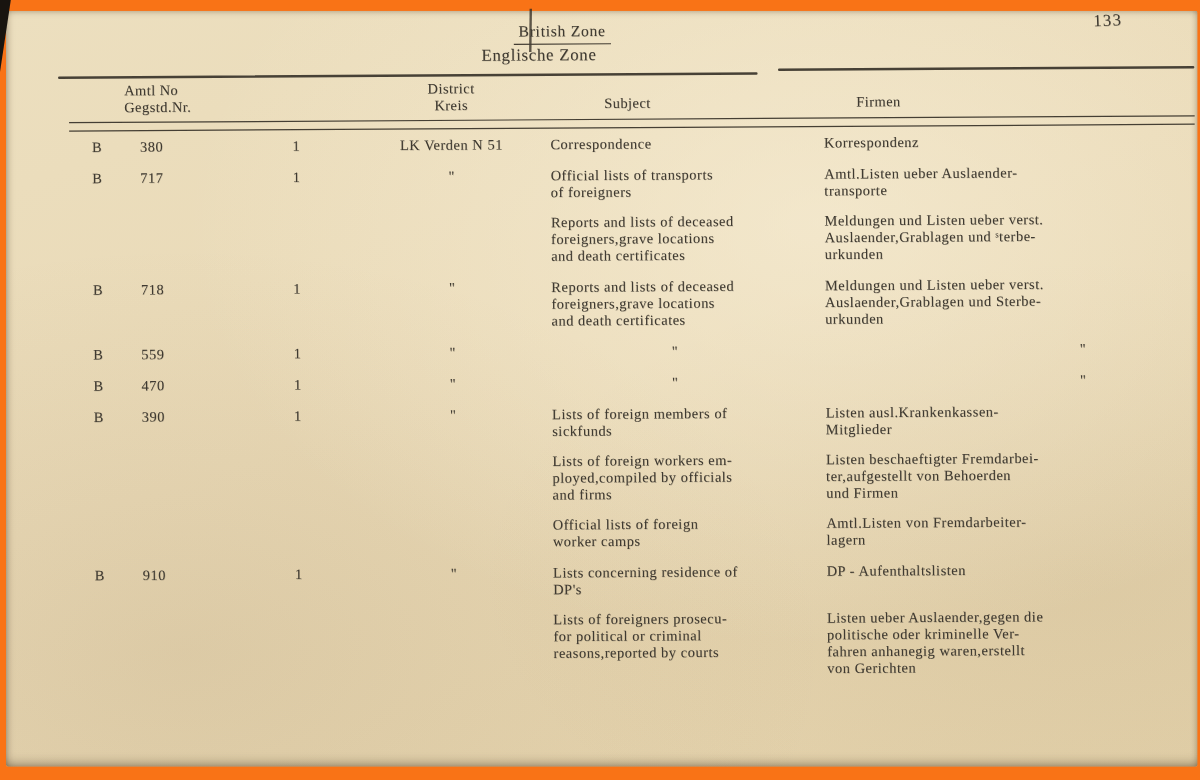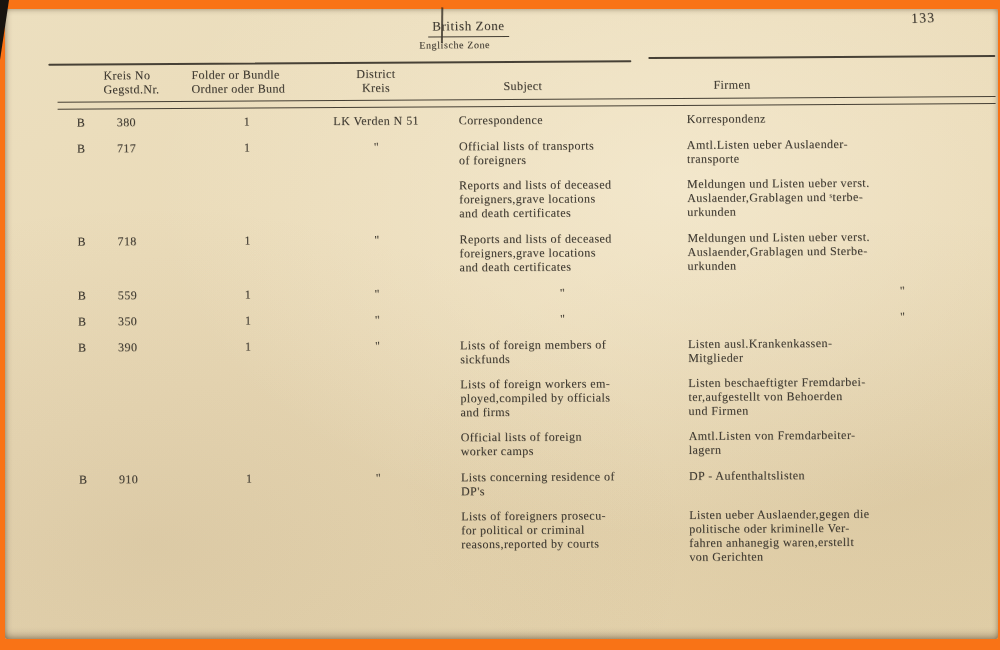--- a/index.html
+++ b/index.html
@@ -41,22 +41,22 @@
     position:absolute;left:438px;top:-2px;width:2px;height:36px;
     background:#2b251d;opacity:0.75;transform:rotate(1deg);
   }
   .title-en{
     position:absolute;left:425px;top:9px;
     font-size:13px;letter-spacing:0.6px;
     border-bottom:1.6px solid #433d33;
     padding:0 4px 2px 4px;
   }
   .title-de{
-    position:absolute;left:416px;top:30px;
-    font-size:10px;letter-spacing:0.6px;
+    position:absolute;left:398px;top:30px;
+    font-size:14px;letter-spacing:0.6px;
   }
   .page-number{
     position:absolute;left:908px;top:4px;
     font-size:14px;letter-spacing:1px;
     transform:rotate(-2deg);
   }
   .rule{position:absolute;background:#474136;height:2px;border-radius:1px;}
   .rule-top-left{left:45px;top:52px;width:583px;}
   .rule-top-right{left:645px;top:49px;width:347px;}
   .double-rule{
@@ -96,24 +96,22 @@
 
       <div class="artifact-line"></div>
 
       <div class="title-en">British Zone</div>
       <div class="title-de">Englische Zone</div>
       <div class="page-number">133</div>
 
       <div class="rule rule-top-left"></div>
       <div class="rule rule-top-right"></div>
 
-      <div class="hdr hdr-item">Kreis No
+      <div class="hdr hdr-item">Amtl No
 Gegstd.Nr.</div>
-      <div class="hdr hdr-folder">Folder or Bundle
-Ordner oder Bund</div>
       <div class="hdr hdr-district">District
 Kreis</div>
       <div class="hdr hdr-subject">Subject</div>
       <div class="hdr hdr-betreff">Firmen</div>
 
       <div class="double-rule"></div>
 
       <div class="tbody">
           <div class="row">
             <div class="c-prefix">B</div>
@@ -172,21 +170,21 @@
             <div class="c-district">"</div>
             <div class="c-entries">
               <div class="entry ditto">
                 <div class="c-subject">"</div>
                 <div class="c-betreff">"</div>
               </div>
             </div>
           </div>
           <div class="row">
             <div class="c-prefix">B</div>
-            <div class="c-item">350</div>
+            <div class="c-item">470</div>
             <div class="c-folder">1</div>
             <div class="c-district">"</div>
             <div class="c-entries">
               <div class="entry ditto">
                 <div class="c-subject">"</div>
                 <div class="c-betreff">"</div>
               </div>
             </div>
           </div>
           <div class="row">

